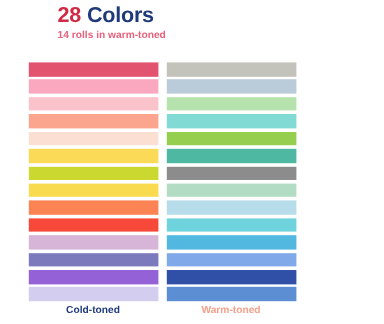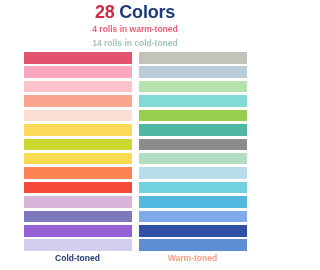--- a/index.html
+++ b/index.html
@@ -20,21 +20,22 @@
     background: #ffffff;
     box-sizing: border-box;
   }
 
   
   .header {
     position: absolute;
     left: 0;
     top: 2px;
     width: 270px;
-    text-align: center;
+    text-align: left;
+    padding-left: 48px;
   }
   .title {
     font-size: 18px;
     font-weight: bold;
     line-height: 20px;
     letter-spacing: -0.2px;
     white-space: nowrap;
   }
   .title-count {
     color: #cf2a46;
@@ -110,22 +111,21 @@
 </style>
 </head>
 <body>
 
 <div id="page">
 
   <div class="header">
     <div class="title">
       <span class="title-count">28</span><span>&nbsp;</span><span class="title-word">Colors</span>
     </div>
-    <div class="subtitle-warm">4 rolls in warm-toned</div>
-    <div class="subtitle-cold">14 rolls in cold-toned</div>
+    <div class="subtitle-warm">14 rolls in warm-toned</div>
   </div>
 
   <div class="palette">
     <div class="column">
         <div class="swatch" style="background: rgb(226, 83, 111);"></div>
         <div class="swatch" style="background: rgb(249, 168, 192);"></div>
         <div class="swatch" style="background: rgb(250, 195, 204);"></div>
         <div class="swatch" style="background: rgb(251, 165, 142);"></div>
         <div class="swatch" style="background: rgb(250, 223, 210);"></div>
         <div class="swatch" style="background: rgb(250, 218, 86);"></div>

